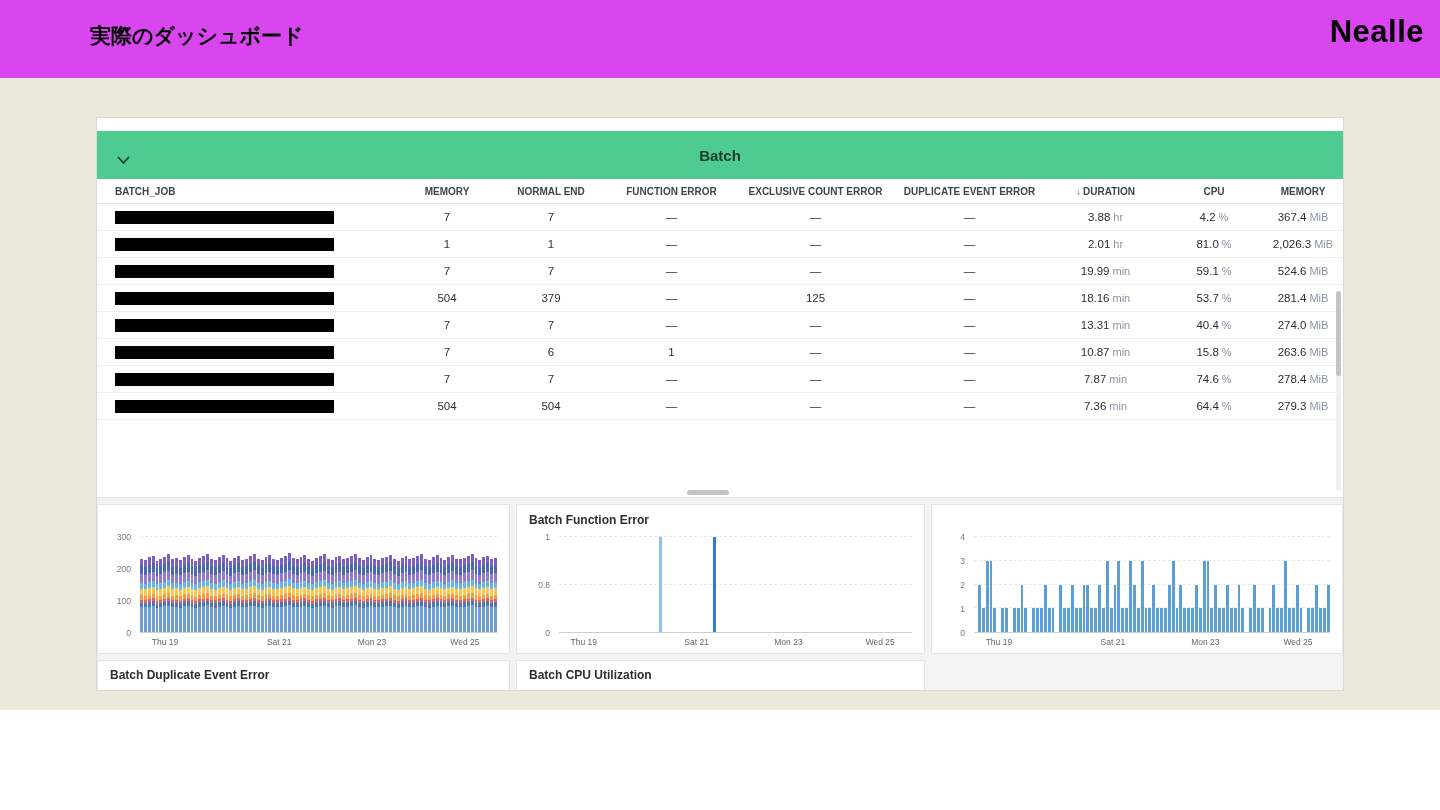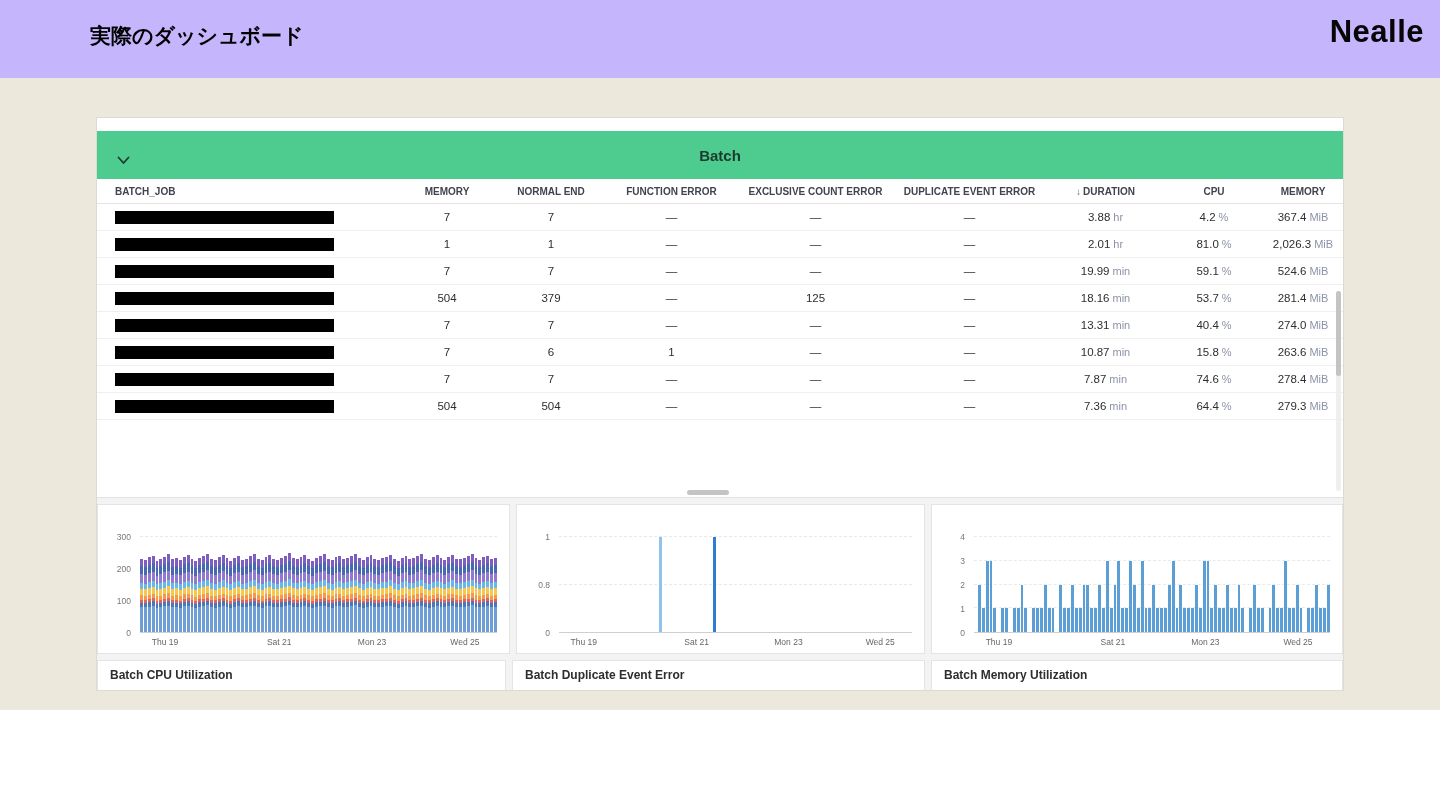--- a/index.html
+++ b/index.html
@@ -1,19 +1,19 @@
 <!DOCTYPE html>
 <html><head>
 <meta charset="utf-8">
 <style>
   * { margin:0; padding:0; box-sizing:border-box; }
   html,body { width:1440px; height:810px; }
   body { font-family:"Liberation Sans","DejaVu Sans",sans-serif; background:#fff; }
 
-  .slide { position:relative; width:1440px; height:710px; background:#c4b5fd; overflow:hidden; }
+  .slide { position:relative; width:1440px; height:710px; background:#d946ef; overflow:hidden; }
 
   .slide-title { position:absolute; left:90px; top:22px; font-size:21px; font-weight:bold; color:#000; }
   .logo { position:absolute; right:16px; top:14px; font-size:31px; font-weight:800; color:#060606; letter-spacing:0.5px; }
 
   .band { position:absolute; left:0; top:78px; width:1440px; height:670px; background:#ece8dc; }
 
   .footer-confidential { position:absolute; left:82px; top:763px; font-size:16px; letter-spacing:2.5px; color:#1c1c1c; }
   .page-number { position:absolute; right:33px; top:767px; font-size:15px; color:#3a3f45; }
 
   
@@ -1262,20 +1262,21 @@
               </div>
             <div class="x-axis">
                 <div class="xtick" style="left: 7%;">Thu 19</div>
                 <div class="xtick" style="left: 39%;">Sat 21</div>
                 <div class="xtick" style="left: 65%;">Mon 23</div>
                 <div class="xtick" style="left: 91%;">Wed 25</div>
               </div>
           </div>
         </div>
         <div class="chart-panel w2">
+          <div class="chart-title">Batch Function Error</div>
           <div class="chart-body">
             <div class="y-axis">
                 <div class="ytick" style="bottom: 0%;">0</div>
                 <div class="ytick" style="bottom: 50%;">0.8</div>
                 <div class="ytick" style="bottom: 100%;">1</div>
               </div>
             <div class="plot">
                 <div class="gridline" style="bottom: 50%;"></div>
                 <div class="gridline" style="bottom: 100%;"></div>
                 <div class="bars">
@@ -1494,29 +1495,26 @@
                 <div class="xtick" style="left: 7%;">Thu 19</div>
                 <div class="xtick" style="left: 39%;">Sat 21</div>
                 <div class="xtick" style="left: 65%;">Mon 23</div>
                 <div class="xtick" style="left: 91%;">Wed 25</div>
               </div>
           </div>
         </div>
       </div>
 
       <div class="bottom-row">
+        <div class="bottom-panel w1">
+          <div class="chart-title">Batch Duplicate Event Error</div>
+        </div>
         <div class="bottom-panel w2">
           <div class="chart-title">Batch CPU Utilization</div>
         </div>
-        <div class="bottom-panel w1">
-          <div class="chart-title">Batch Duplicate Event Error</div>
-        </div>
-        <div class="bottom-panel w3">
-          <div class="chart-title">Batch Memory Utilization</div>
-        </div>
       </div>
 
     </div>
   </div>
 
   <div class="footer-confidential">CONFIDENTIAL</div>
   <div class="page-number">18</div>
 
 </div>
 

